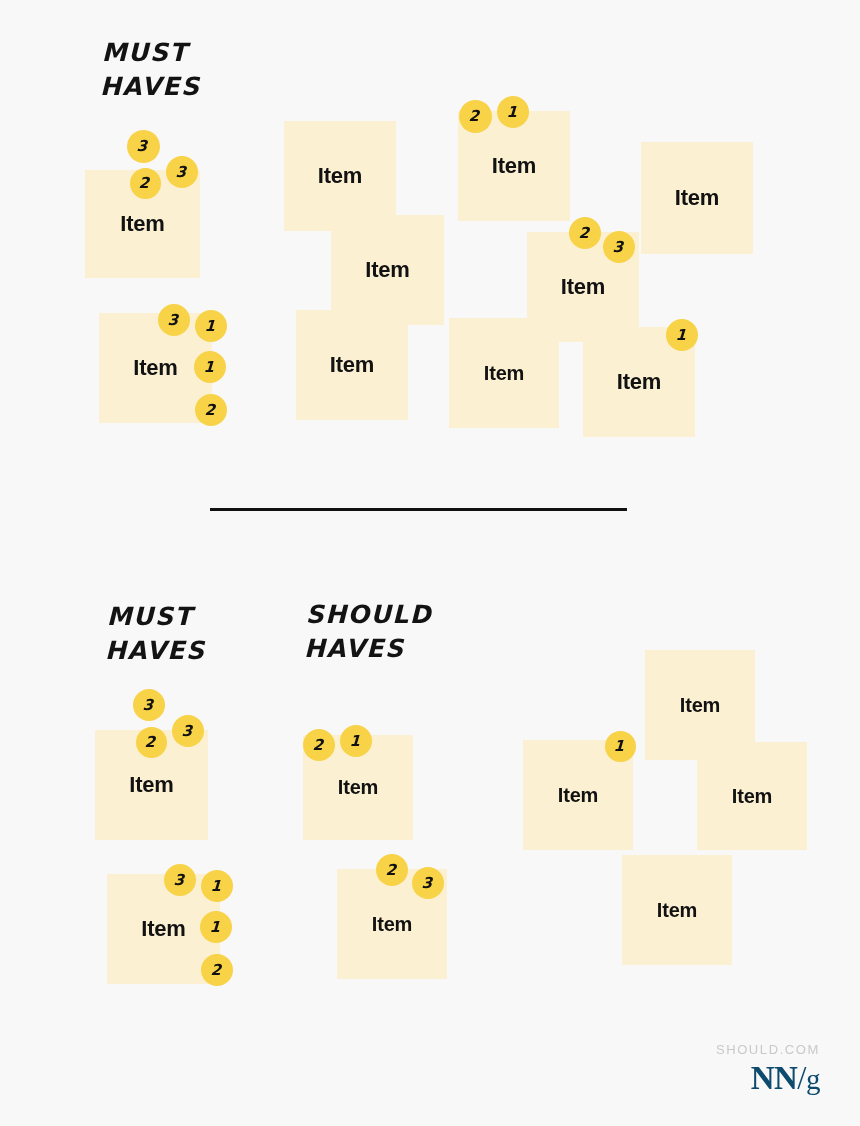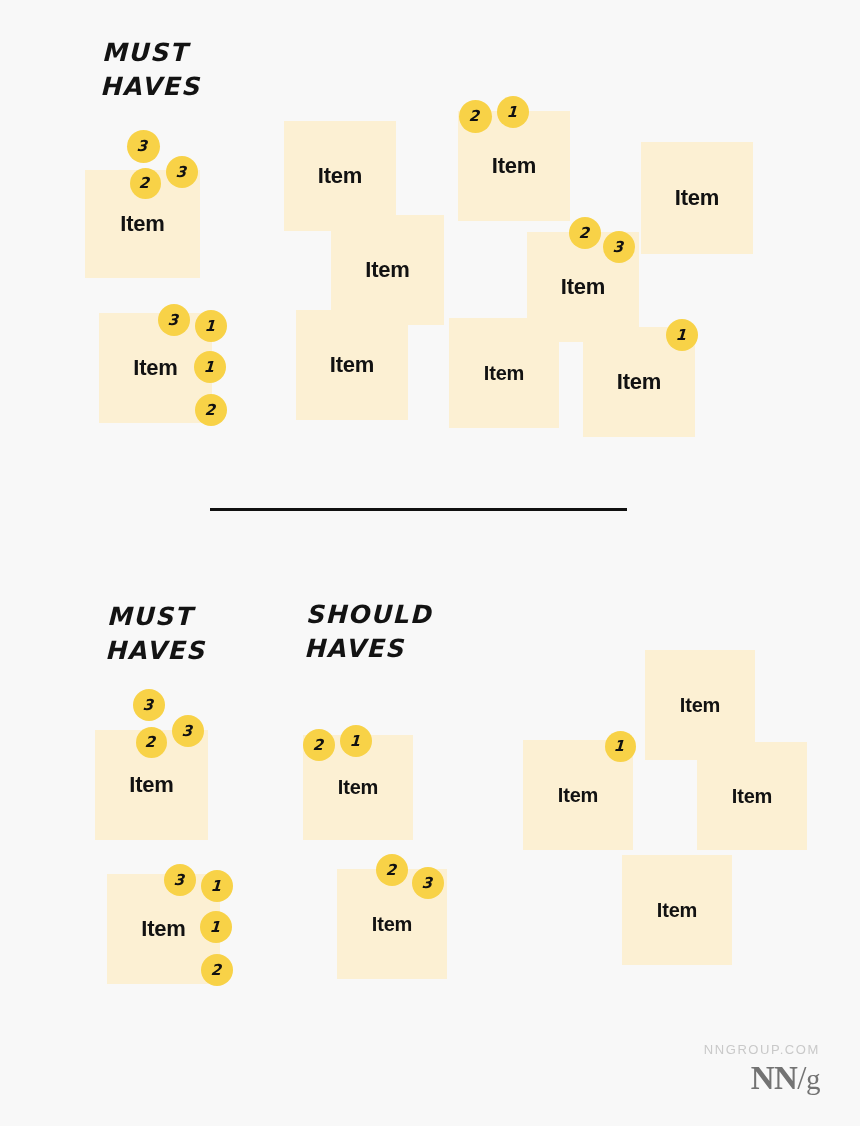--- a/index.html
+++ b/index.html
@@ -82,21 +82,21 @@
     font-size: 13px;
     letter-spacing: 1.6px;
     color: #c9c9c9;
     text-align: right;
   }
   .footer-logo {
     position: absolute;
     font-family: "Liberation Serif", serif;
     font-weight: 700;
     font-size: 33px;
-    color: #737373;
+    color: #0c4a6e;
     text-align: right;
     letter-spacing: -0.5px;
   }
   .footer-logo .slash {
     font-weight: 400;
     font-size: 33px;
   }
   .footer-logo .g {
     font-weight: 400;
     font-size: 29px;
@@ -247,19 +247,19 @@
         <span class="dot-num">2</span>
       </div>
       <div class="dot" style="left: 412px; top: 867px; width: 32px; height: 32px; background: rgb(248, 210, 71);">
         <span class="dot-num">3</span>
       </div>
       <div class="dot" style="left: 605px; top: 731px; width: 31px; height: 31px; background: rgb(248, 210, 71);">
         <span class="dot-num">1</span>
       </div>
     </div>
 
-  <div class="footer-url" style="left:600px; top:1042px; width:220px;">NNGROUP.COM</div>
+  <div class="footer-url" style="left:600px; top:1042px; width:220px;">SHOULD.COM</div>
 
   <div class="footer-logo" style="left:600px; top:1060px; width:220px;">
     <span>NN</span><span class="slash">/</span><span class="g">g</span>
   </div>
 
 </div>
 
 </body></html>

